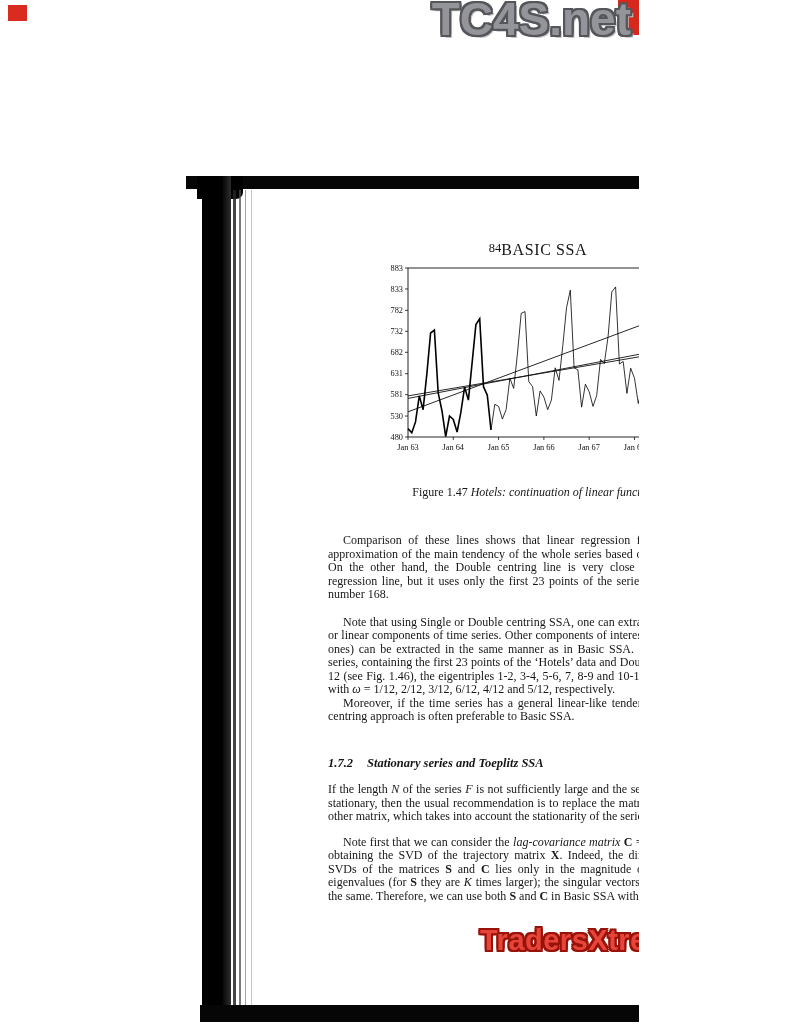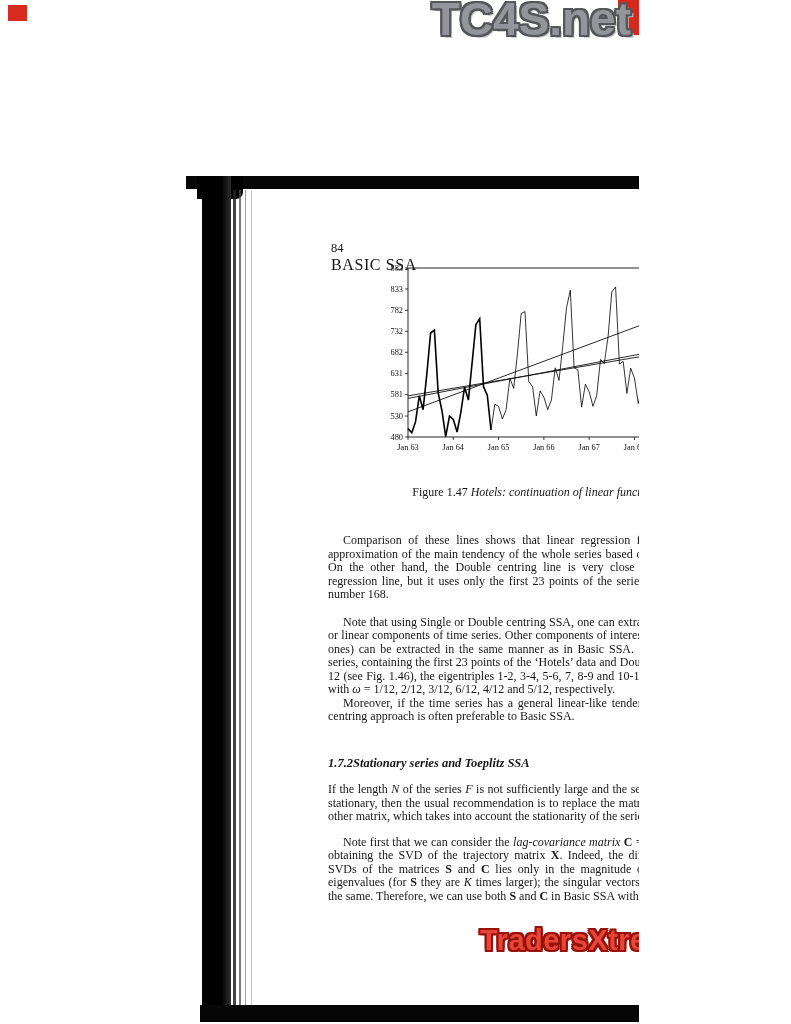--- a/index.html
+++ b/index.html
@@ -48,21 +48,20 @@
   .streak.s1{left:233px;width:3px;background:#242424;opacity:.85;}
   .streak.s2{left:239px;width:2px;background:#4e4e4e;opacity:.75;}
   .streak.s3{left:245px;width:1px;background:#6f6f6f;opacity:.65;}
   .streak.s4{left:251px;width:1px;background:#979797;opacity:.55;}
   .scan-bottom-bar{position:absolute;left:200px;top:1005px;width:579px;height:17px;background:#060606;}
   
   .page-header{
     position:absolute;left:331px;top:241px;width:414px;
     display:flex;justify-content:center;
     font-size:12.5px;
-    flex-direction:column;
   }
   .running-head{letter-spacing:0.6px;font-size:16px;}
   .chart{position:absolute;left:372px;top:261px;width:308px;height:198px;}
   .chart text{font-family:"Liberation Serif",serif;}
   .caption{
     position:absolute;left:331px;top:485px;width:414px;text-align:center;font-size:12px;
   }
   .caption .it{font-style:italic;}
   .body-text{
     position:absolute;left:328px;top:534px;width:414px;
@@ -71,21 +70,21 @@
   .para{margin:0;text-indent:15px;}
   .para.gap{margin-top:14px;}
   .para.gap-sm{margin-top:12px;}
   .para.no-indent{text-indent:0;}
   .para i{font-style:italic;}
   .para b{font-weight:bold;}
   sup{font-size:70%;line-height:0;}
   .section-heading{
     margin:33px 0 13px 0;font-size:12.5px;font-style:italic;font-weight:bold;
   }
-  .section-heading .sp{}
+  .section-heading .sp{margin-left:14px;}
 </style>
 </head>
 <body>
 
 <div class="canvas">
 
   <div class="corner-mark left"></div>
   <div class="corner-mark right"></div>
   <div class="logo-top">TC4S.net</div>
 

